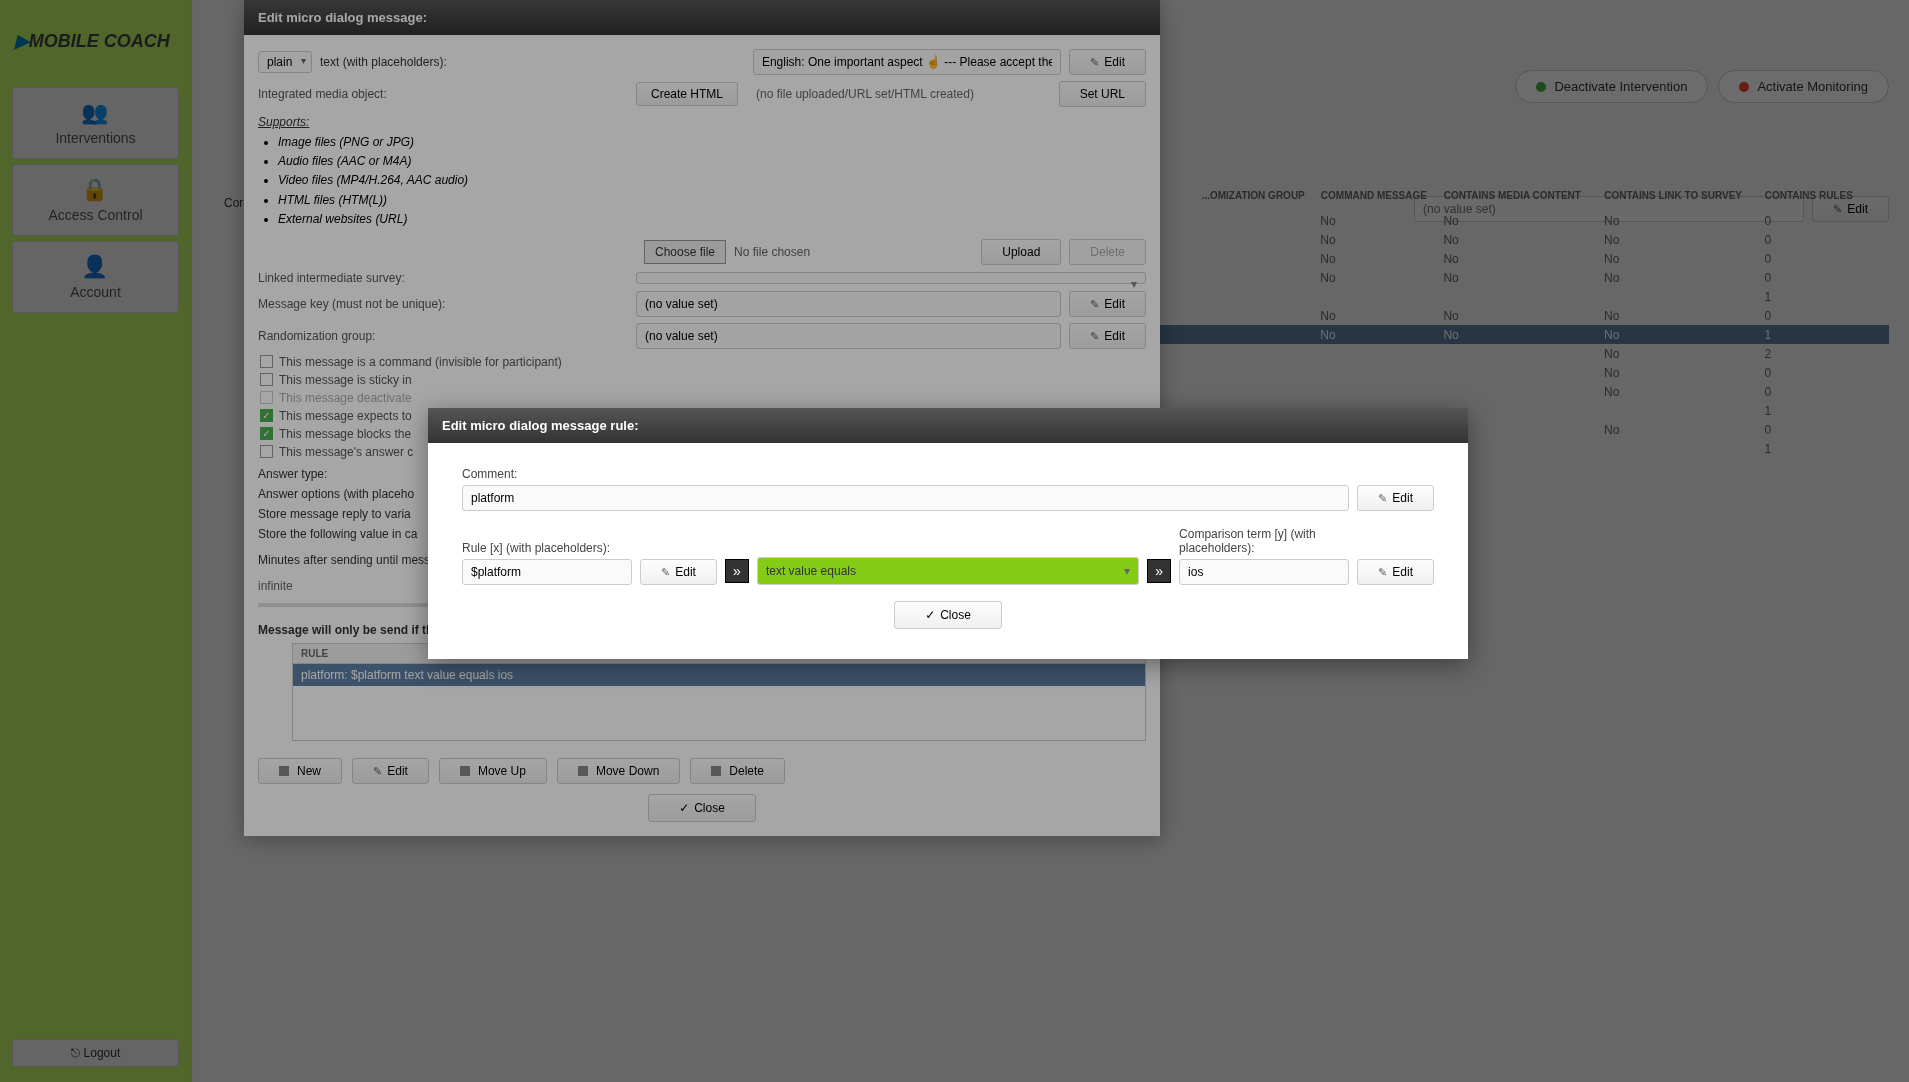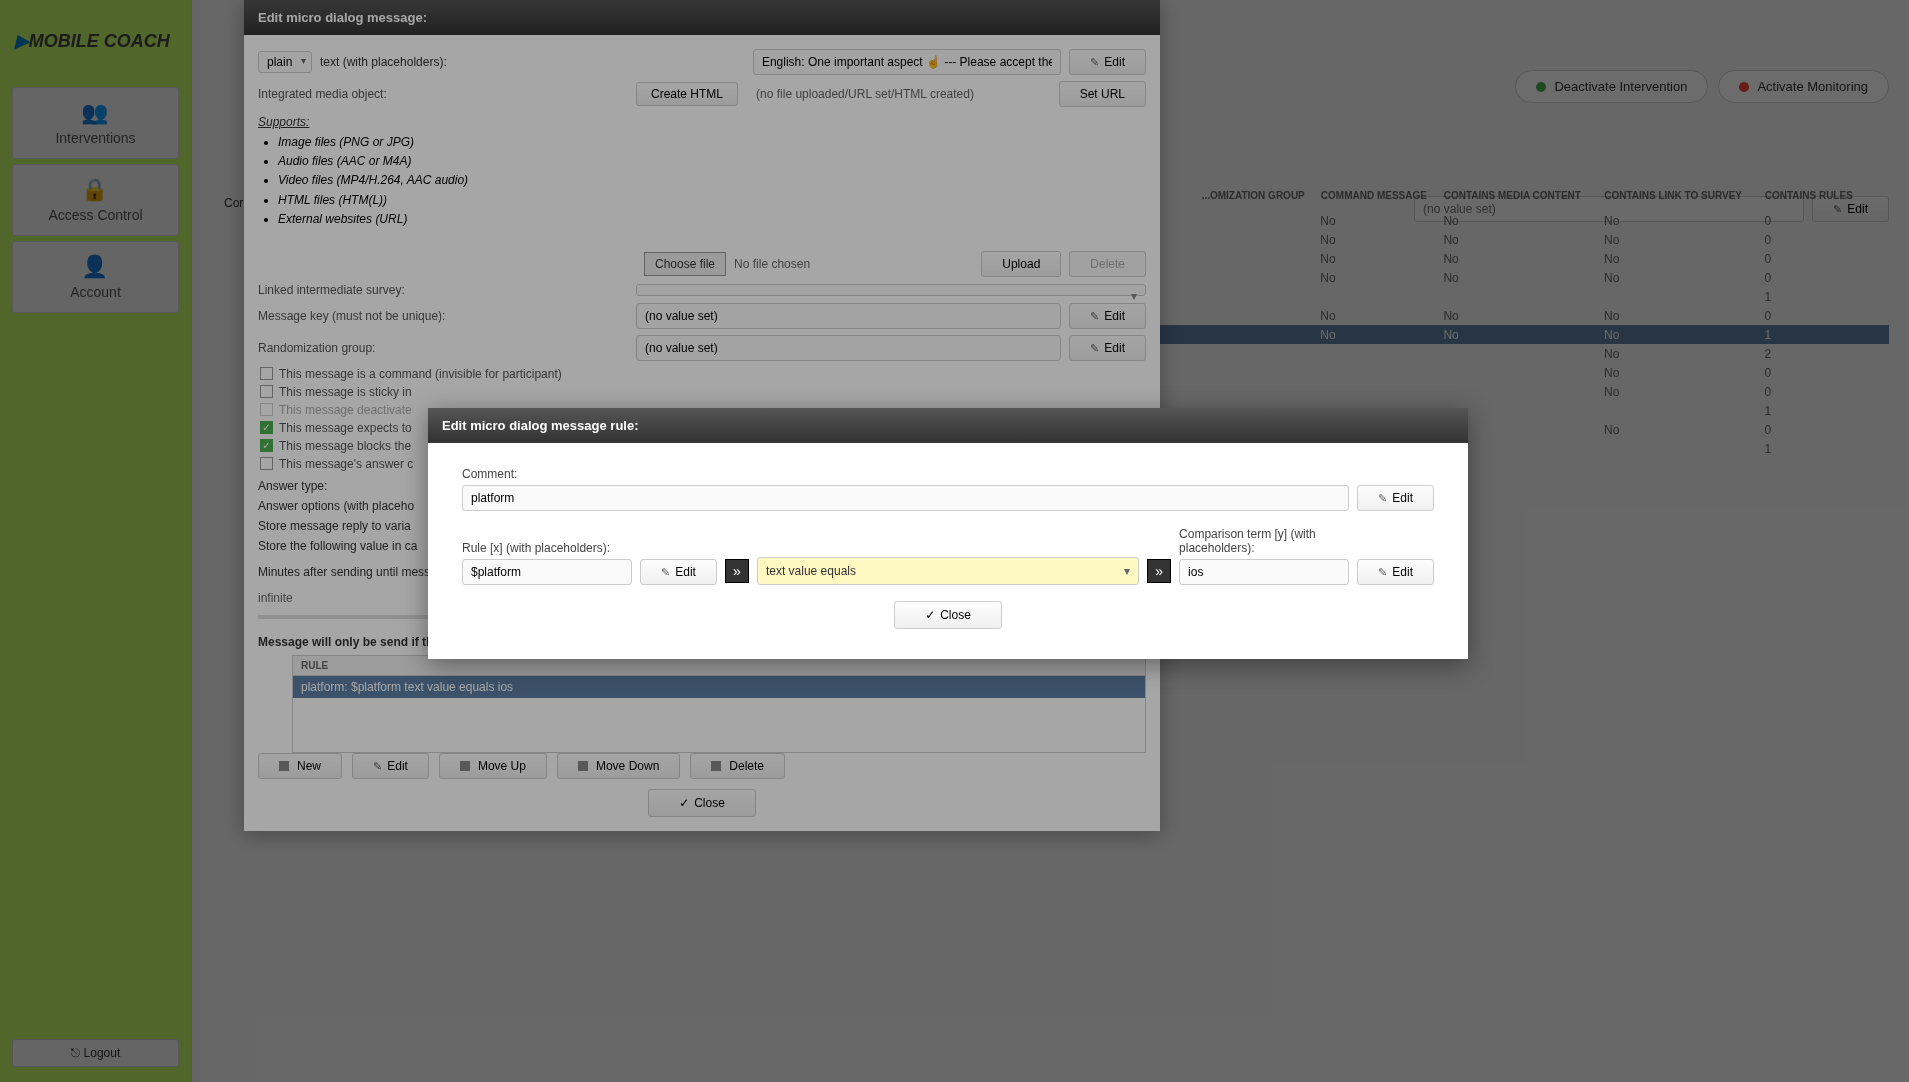--- a/index.html
+++ b/index.html
@@ -47,27 +47,27 @@
 .checkbox.checked { background: #4caf50; color: #fff; border-color: #4caf50; }
 .minute-btns { display: flex; gap: 8px; }
 .minute-btn { width: 58px; padding: 5px 0; text-align: center; border: 1px solid #ccc; border-radius: 3px; background: #fafafa; font-size: 12px; cursor: pointer; }
 .slider-track { position: relative; height: 4px; background: #ddd; margin: 10px 0 16px; }
 .slider-thumb { position: absolute; right: 0; top: -5px; width: 14px; height: 14px; border-radius: 50%; background: #999; }
 .rules-header { font-weight: bold; font-size: 12px; margin: 10px 0 6px; }
 .rules-table { border: 1px solid #ccc; margin-left: 34px; }
 .rules-th { background: #f0f0f0; padding: 4px 8px; font-size: 10px; font-weight: bold; text-transform: uppercase; color: #666; border-bottom: 1px solid #ccc; }
 .rules-row { padding: 4px 8px; background: #5c7ea3; color: #fff; font-size: 12px; }
 .rules-empty { height: 54px; background: #fff; }
-.rules-actions { display: flex; gap: 10px; margin-top: 0; align-items: center; }
+.rules-actions { display: flex; gap: 10px; margin-top: 17px; align-items: center; }
 .modal2 { position: absolute; left: 428px; top: 408px; width: 1040px; background: #fff; box-shadow: 0 6px 24px rgba(0,0,0,0.4); z-index: 100; }
 .modal2-body { padding: 24px 34px 30px; }
 .field-label { font-size: 12px; color: #444; margin-bottom: 4px; }
 .field-row { display: flex; align-items: flex-end; gap: 8px; margin-bottom: 16px; }
 .arrow-box { width: 24px; height: 24px; background: #333; color: #fff; display: inline-flex; align-items: center; justify-content: center; font-size: 14px; border: 1px solid #000; margin-bottom: 2px; }
-.combo { flex: 1; padding: 6px 8px; border: 1px solid #ccc; border-radius: 3px; background: #fef9c3; font-size: 12px; position: relative; }
+.combo { flex: 1; padding: 6px 8px; border: 1px solid #ccc; border-radius: 3px; background: #84cc16; font-size: 12px; position: relative; }
 .combo::after { content: "▾"; position: absolute; right: 8px; top: 6px; color: #666; }
 .close-center { text-align: center; margin-top: 10px; }
 .icon-sq { display:inline-block; width:10px; height:10px; background:#888; margin-right:3px; }
 </style>
 </head>
 <body>
 
 <div class="sidebar">
   <div class="logo">
     <span class="logo-icon">▶</span><span>MOBILE COACH</span>
@@ -238,21 +238,21 @@
       <button class="btn">Set URL</button>
     </div>
     <div class="supports">Supports:</div>
     <ul class="support-list">
       <li>Image files (PNG or JPG)</li>
       <li>Audio files (AAC or M4A)</li>
       <li>Video files (MP4/H.264, AAC audio)</li>
       <li>HTML files (HTM(L))</li>
       <li>External websites (URL)</li>
     </ul>
-    <div class="row" style="margin-top:22px">
+    <div class="row" style="margin-top:10px">
       <div style="width:378px"></div>
       <label class="file-choose">Choose file</label>
       <span class="file-label">No file chosen</span>
       <div style="flex:1"></div>
       <button class="btn">Upload</button>
       <button class="btn" style="color:#aaa;background:#f8f8f8">Delete</button>
     </div>
     <div class="row">
       <span class="label-col">Linked intermediate survey:</span>
       <div class="dropdown-full" style="flex:1;position:relative">

